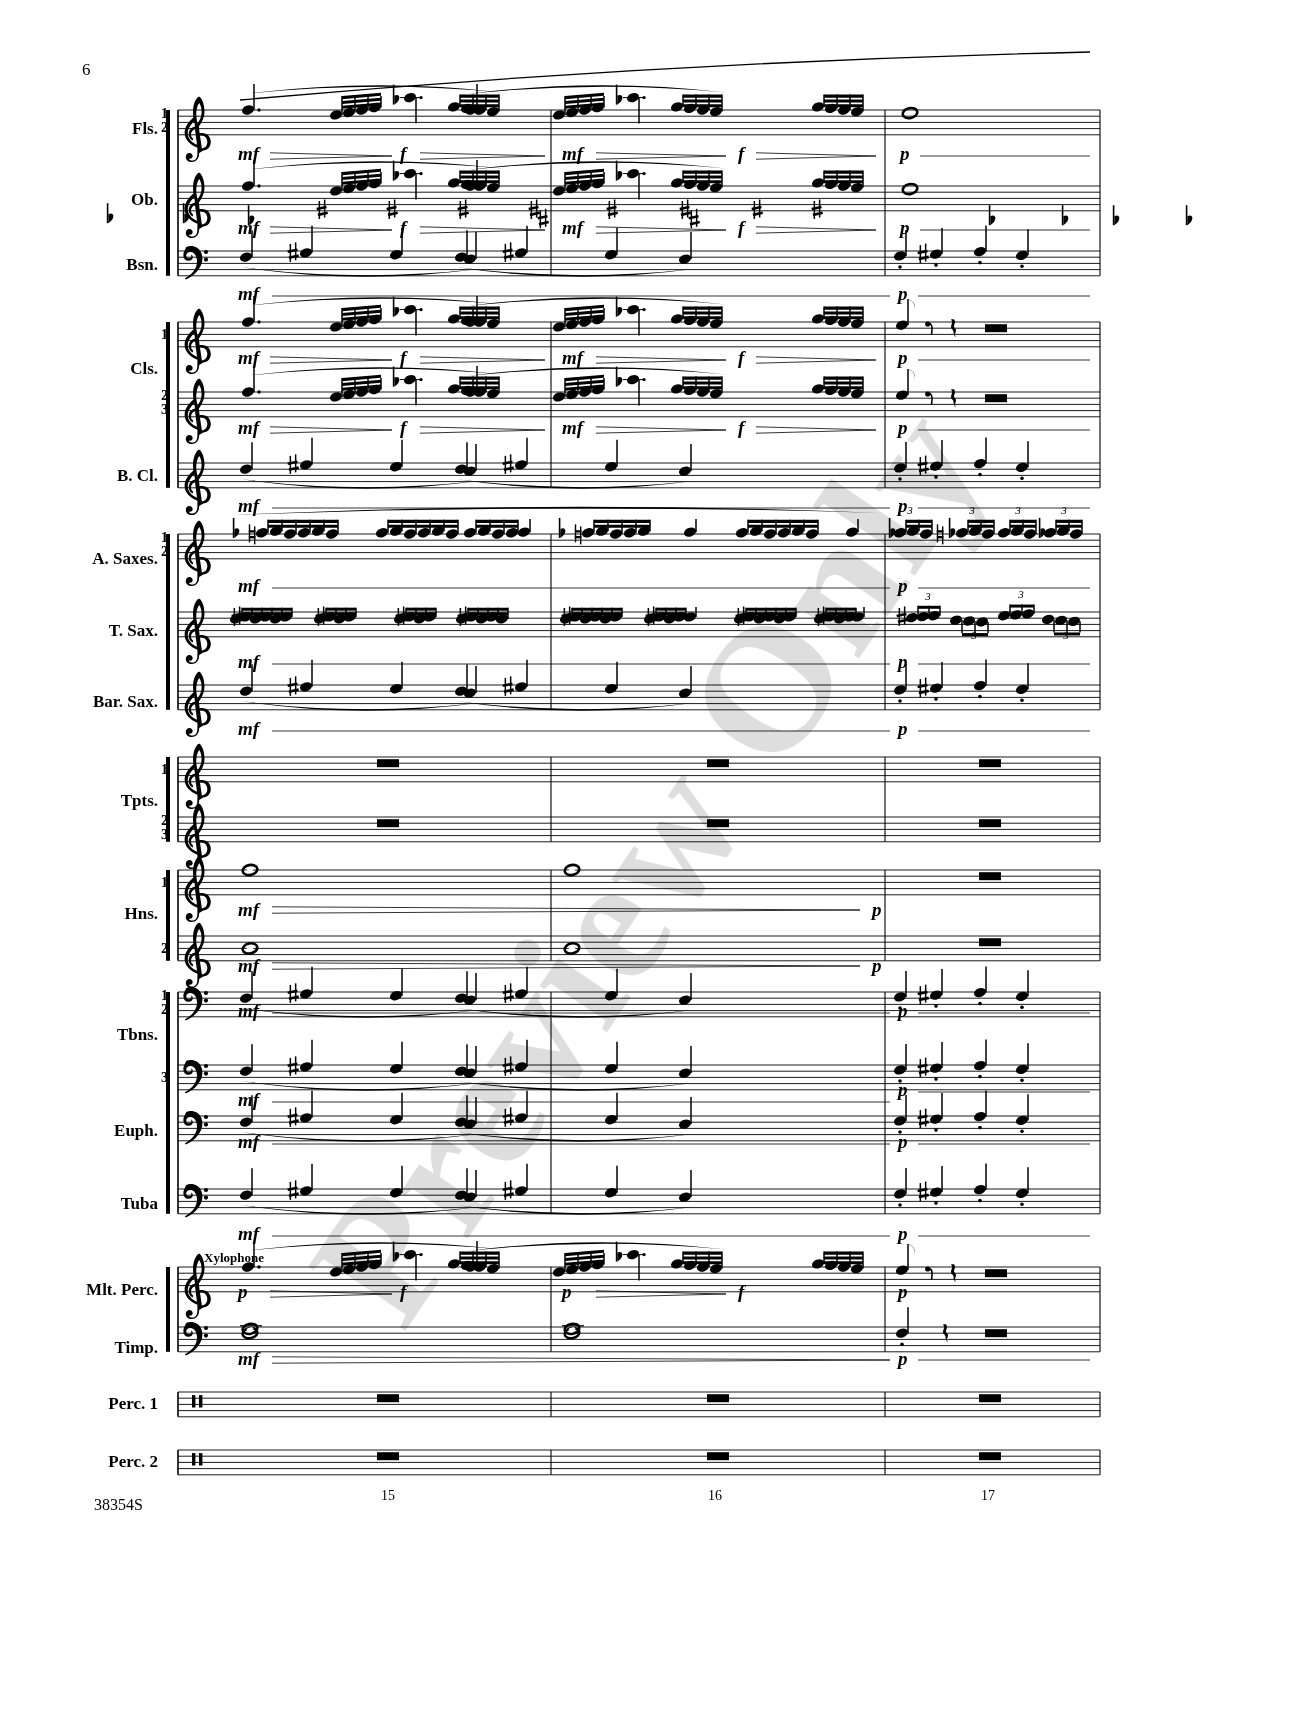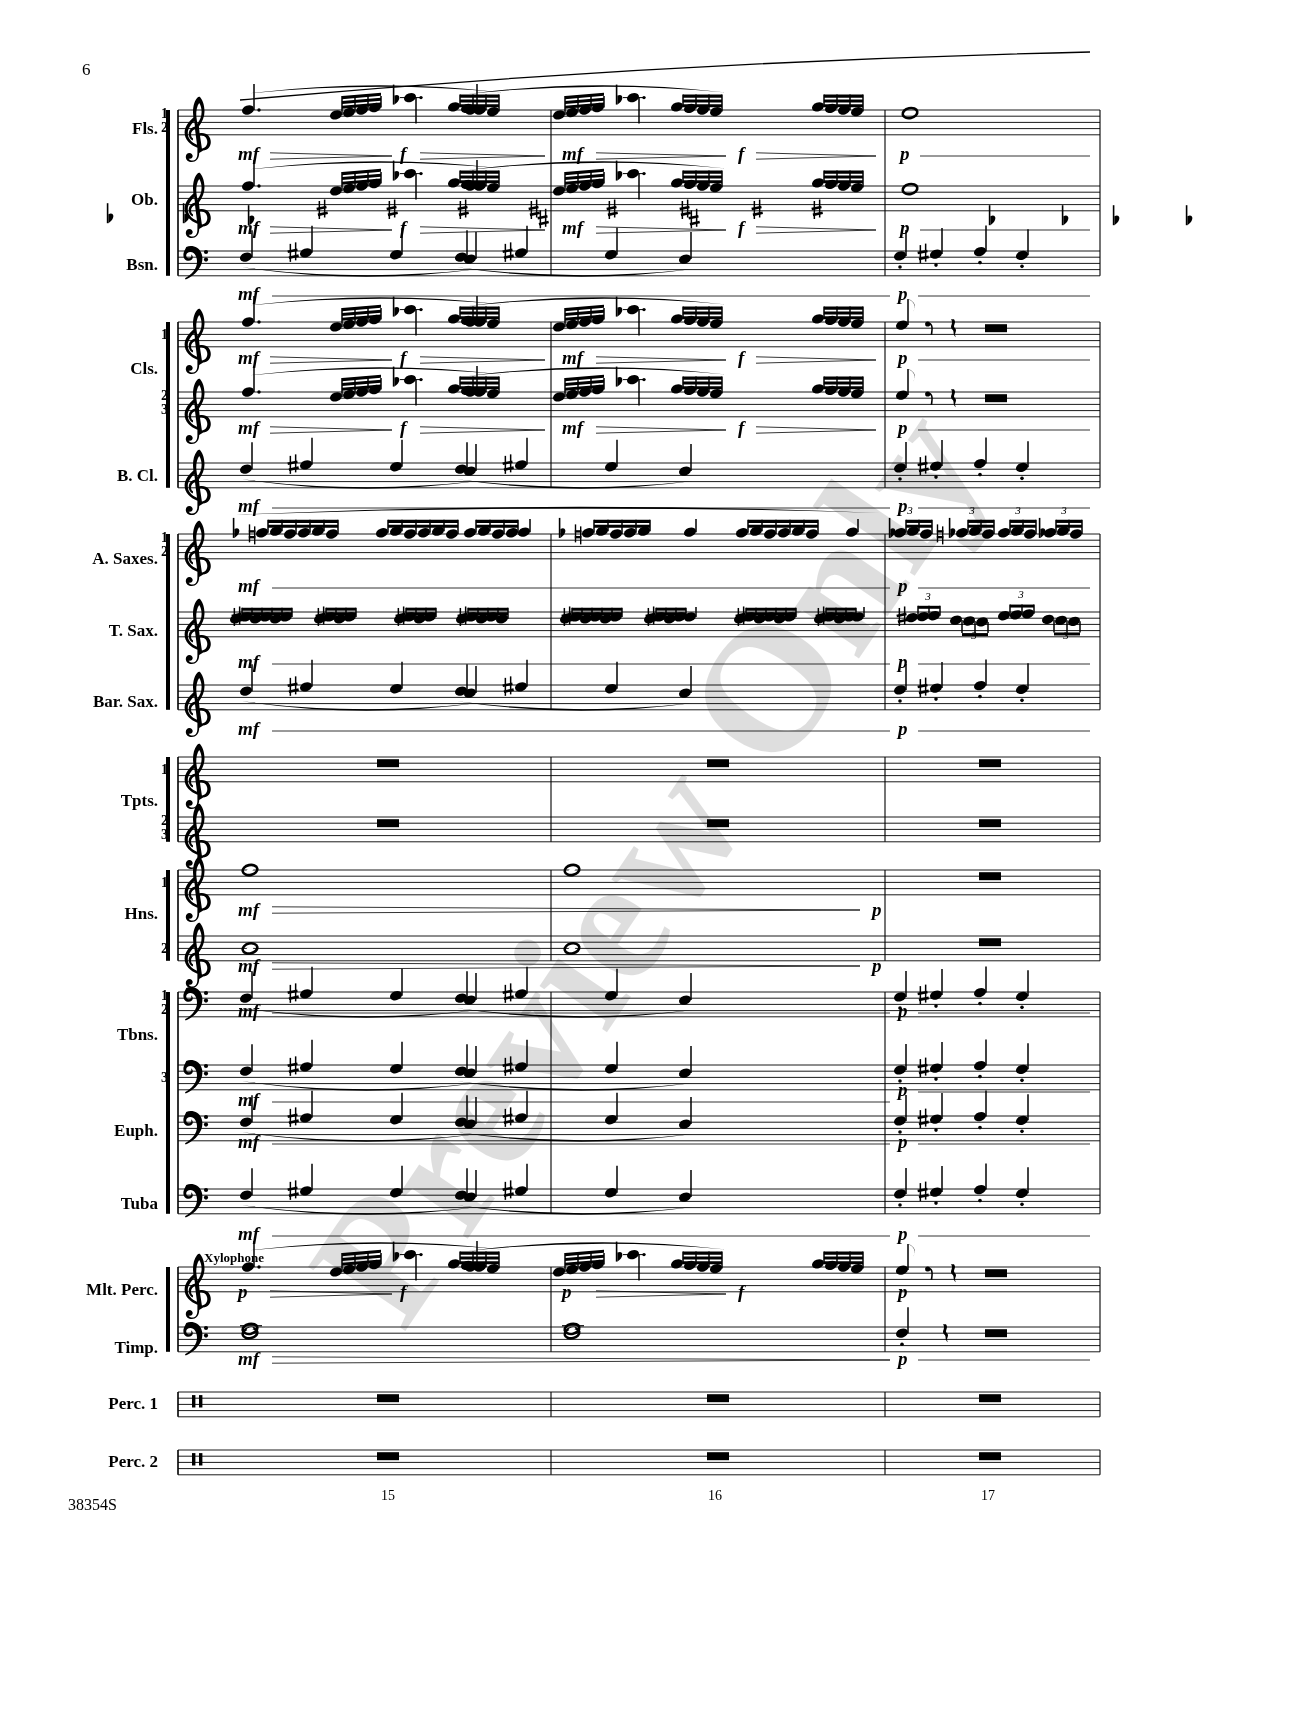--- a/index.html
+++ b/index.html
@@ -1,21 +1,21 @@
 <!DOCTYPE html>
 <html><head>
 <meta charset="utf-8">
 <style>
   html,body{margin:0;padding:0;background:#ffffff;}
   body{width:1296px;height:1728px;position:relative;overflow:hidden;
        font-family:"Liberation Serif", serif;color:#000;}
 
   
   .page-num{position:absolute;left:82px;top:60px;font-size:17px;font-family:"Liberation Serif",serif;}
-  .plate{position:absolute;left:68px;top:1496px;font-size:16px;font-family:"Liberation Serif",serif;}
+  .plate{position:absolute;left:94px;top:1496px;font-size:16px;font-family:"Liberation Serif",serif;}
 
   
   .watermark{position:absolute;left:0;top:0;width:1296px;height:1728px;pointer-events:none;}
   .watermark span{
     position:absolute;left:50%;top:50%;
     transform:translate(-50%,-50%) rotate(-56deg);
     font-family:"Liberation Serif",serif;
     font-size:178px;font-weight:700;color:rgba(0,0,0,0.13);
     white-space:nowrap;letter-spacing:2px;
   }

